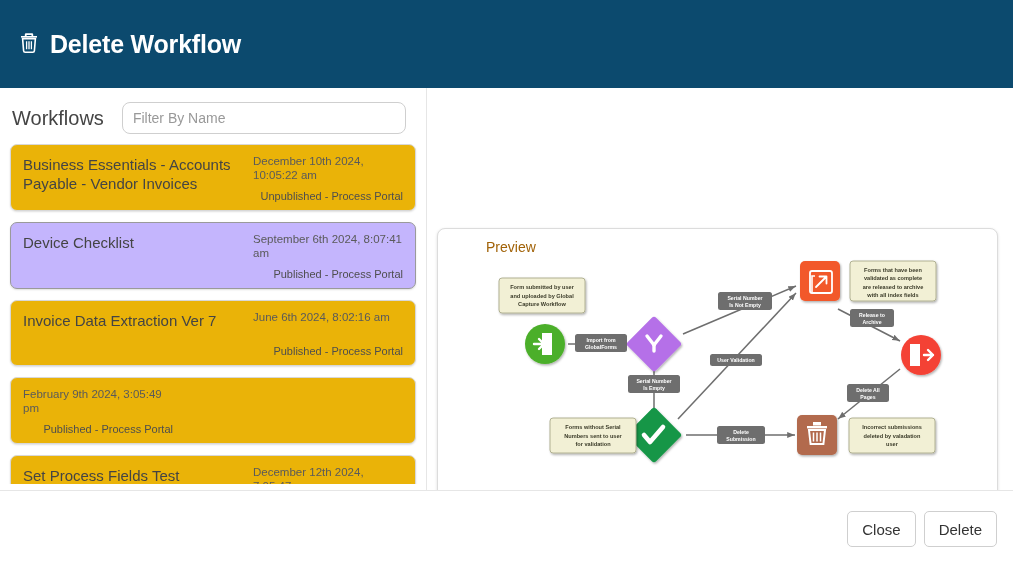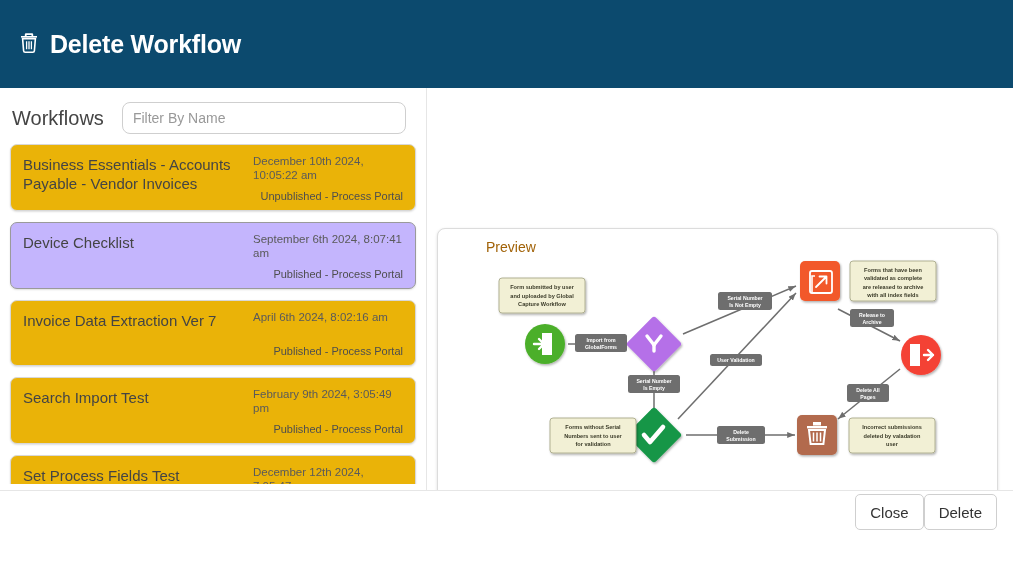--- a/index.html
+++ b/index.html
@@ -139,23 +139,23 @@
   
   .footer {
     position: absolute;
     left: 0; top: 490px;
     width: 1013px; height: 79px;
     background: #fff;
     border-top: 1px solid #e6e6e6;
   }
   .footer-btns {
     position: absolute;
-    right: 16px; top: 3px;
+    right: 16px; top: 20px;
     display: flex;
-    gap: 0;
+    gap: 8px;
   }
   .btn {
     min-width: 62px;
     height: 36px;
     background: #ffffff;
     border: 1px solid #cfcfcf;
     border-radius: 5px;
     font-size: 15px;
     color: #333;
     cursor: pointer;
@@ -214,27 +214,26 @@
         <div class="wf-name">Device Checklist</div>
         <div class="wf-right">
           <div class="wf-date">September 6th 2024, 8:07:41 am</div>
           <div class="wf-status">Published - Process Portal</div>
         </div>
       </div>
 
       <div class="wf-item">
         <div class="wf-name">Invoice Data Extraction Ver 7</div>
         <div class="wf-right">
-          <div class="wf-date">April 6th 2024, 8:02:16 am</div>
+          <div class="wf-date">June 6th 2024, 8:02:16 am</div>
           <div class="wf-status">Published - Process Portal</div>
         </div>
       </div>
 
       <div class="wf-item">
-        <div class="wf-name">Search Import Test</div>
         <div class="wf-right">
           <div class="wf-date">February 9th 2024, 3:05:49 pm</div>
           <div class="wf-status">Published - Process Portal</div>
         </div>
       </div>
 
       <div class="wf-item">
         <div class="wf-name">Set Process Fields Test Workflow</div>
         <div class="wf-right">
           <div class="wf-date">December 12th 2024, 7:05:47 am</div>

